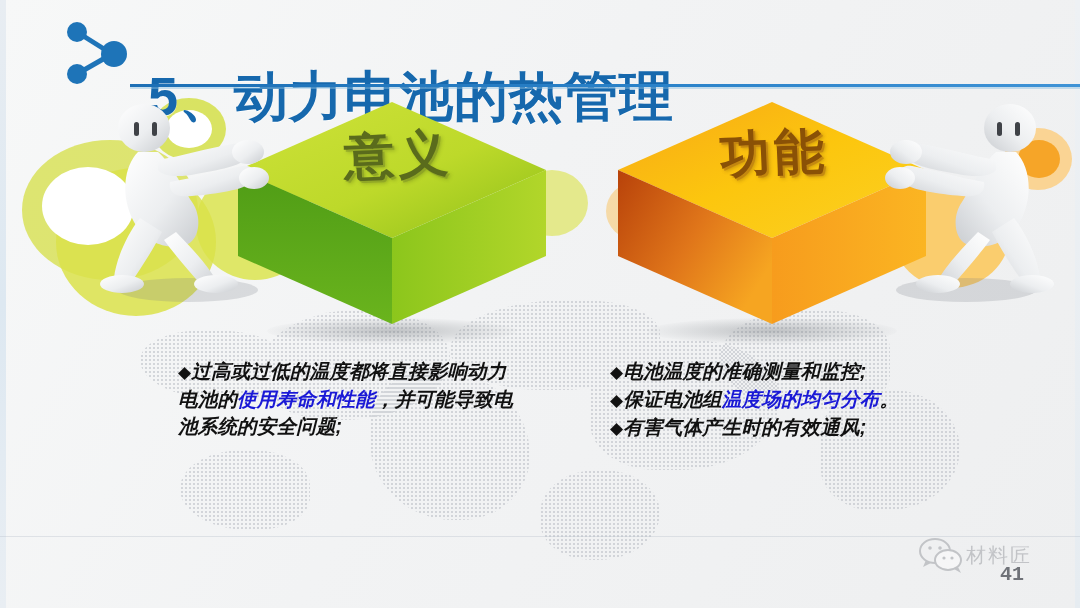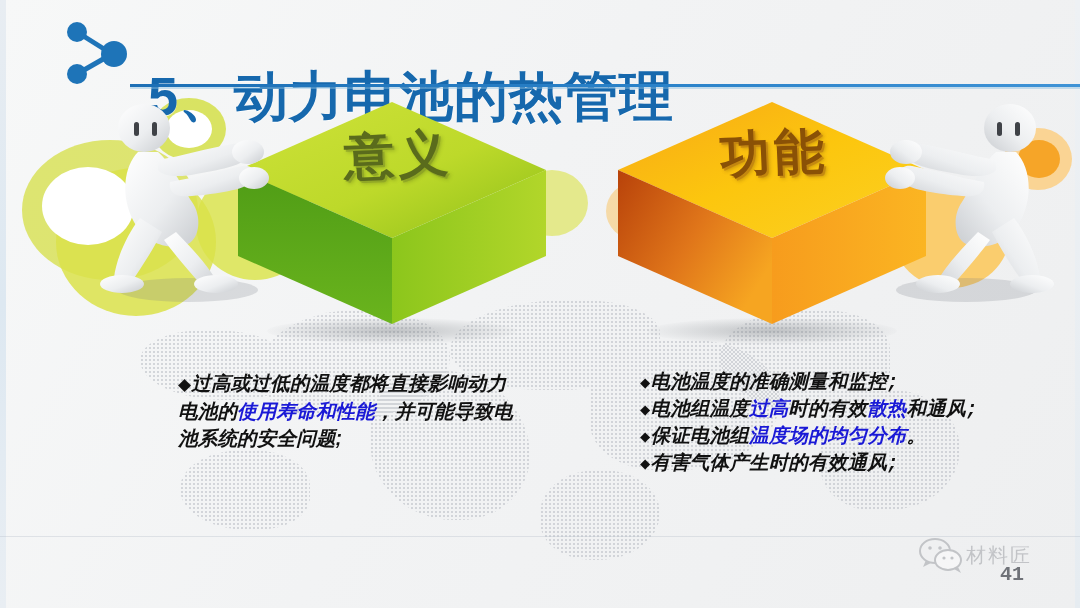--- a/index.html
+++ b/index.html
@@ -201,29 +201,28 @@
 
   
   .bullets {
     position: absolute;
     font-weight: bold;
     font-style: italic;
     font-size: 19.5px;
     line-height: 27px;
     color: #111111;
     letter-spacing: 0.2px;
-    margin-top: 12px;
   }
   .bullets .hl { color: #1a19d6; }
   .bullets .dia { font-style: normal; font-size: 17px; }
   .bullets .dia-blue { font-style: normal; font-size: 17px; color: #1a19d6; }
   .bullets p { margin: 0; }
 
   .bullets-left { left: 178px; top: 358px; width: 340px; }
-  .bullets-right { left: 640px; top: 358px; width: 350px; font-family: Liberation Mono, monospace; }
+  .bullets-right { left: 610px; top: 358px; width: 350px; }
 
   
   .footer-rule {
     position: absolute;
     left: 0; top: 536px;
     width: 1080px; height: 1px;
     background: rgba(180,190,200,0.35);
   }
   .footer-text {
     position: absolute;
@@ -406,21 +405,20 @@
       <path d="M80 128 C 96 144, 112 162, 120 176 C 124 184, 112 190, 106 182 C 94 168, 78 150, 68 136 Z" fill="url(#bodyG)"></path>
       <ellipse cx="120" cy="180" rx="22" ry="9" fill="url(#bodyG)"></ellipse>
     </svg>
   </div>
 
   <div class="bullets bullets-left" id="bullets-left">
       <p><span class="dia">◆</span><span>过高或过低的温度都将直接影响动力电池的</span><span class="hl">使用寿命和性能</span><span>，并可能导致电池系统的安全问题;</span></p>
     </div>
   <div class="bullets bullets-right" id="bullets-right">
       <p><span class="dia">◆</span><span>电池温度的准确测量和监控;</span></p>
-      <p><span class="dia">◆</span><span>电池组温度</span><span class="hl">过高</span><span>时的有效</span><span class="hl">散热</span><span>和通风;</span></p>
       <p><span class="dia">◆</span><span>保证电池组</span><span class="hl">温度场的均匀分布</span><span>。</span></p>
       <p><span class="dia">◆</span><span>有害气体产生时的有效通风;</span></p>
     </div>
 
   <div class="footer-rule"></div>
 
   <div class="watermark">
     <svg width="46" height="40" viewBox="0 0 46 40">
       <ellipse cx="17" cy="15" rx="15" ry="12" fill="none" stroke="#8d9096" stroke-width="2"></ellipse>
       <polygon points="8,24 5,31 13,27" fill="#8d9096"></polygon>

